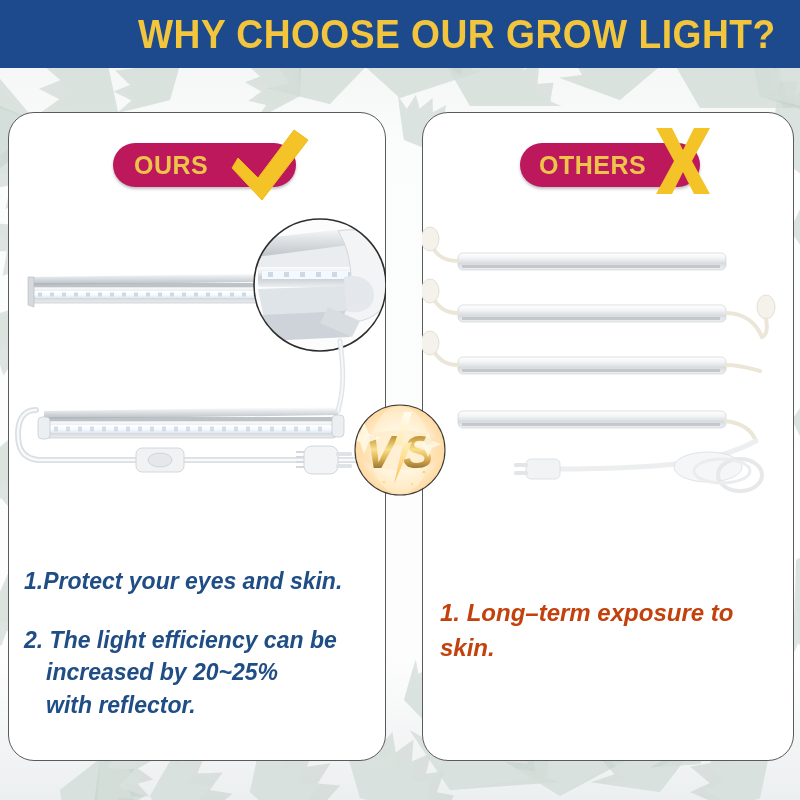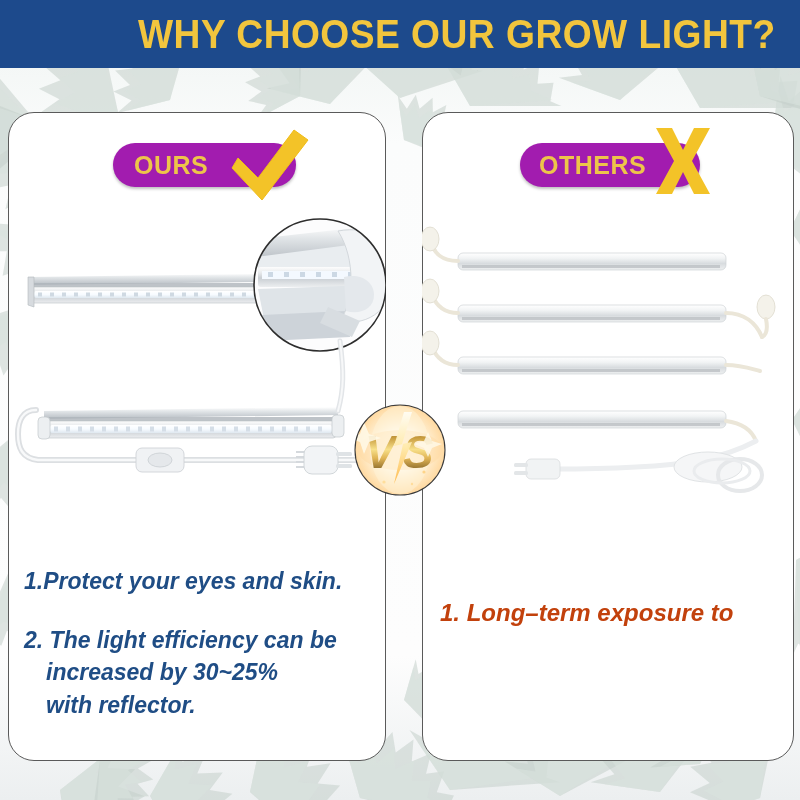--- a/index.html
+++ b/index.html
@@ -50,21 +50,21 @@
     box-sizing:border-box;
     z-index:5;
   }
   .panel-left{ left:8px;  top:112px; width:378px; height:649px; }
   .panel-right{left:422px;top:112px; width:372px; height:649px; }
 
   
   .badge{
     position:absolute;
     height:44px;
-    background:#a21caf;
+    background:#be185d;
     border-radius:22px;
     display:flex;align-items:center;
     box-shadow:0 2px 3px rgba(0,0,0,.25);
     z-index:12;
   }
   .badge-ours{ left:113px; top:143px; width:183px; }
   .badge-others{left:520px; top:143px; width:180px; }
   .badge-label{
     color:#edc44a;
     font-size:25px;
@@ -515,25 +515,26 @@
     </svg>
   </div>
 
   <div class="copy copy-left">
     <div class="line-a">
       <span>1.</span><span>Protect your eyes and skin.</span>
     </div>
     <div class="line-b">
       <span>2.</span>
       <span>The light efficiency can be</span>
-      <span class="indent">increased by 30~25%</span>
+      <span class="indent">increased by 20~25%</span>
       <span class="indent">with reflector.</span>
     </div>
   </div>
 
   <div class="copy copy-right">
     <div>
       <span>1.</span>
       <span>Long–term exposure to</span>
+      <span style="display:block">skin.</span>
     </div>
   </div>
 
 </div>
 
 </body></html>

